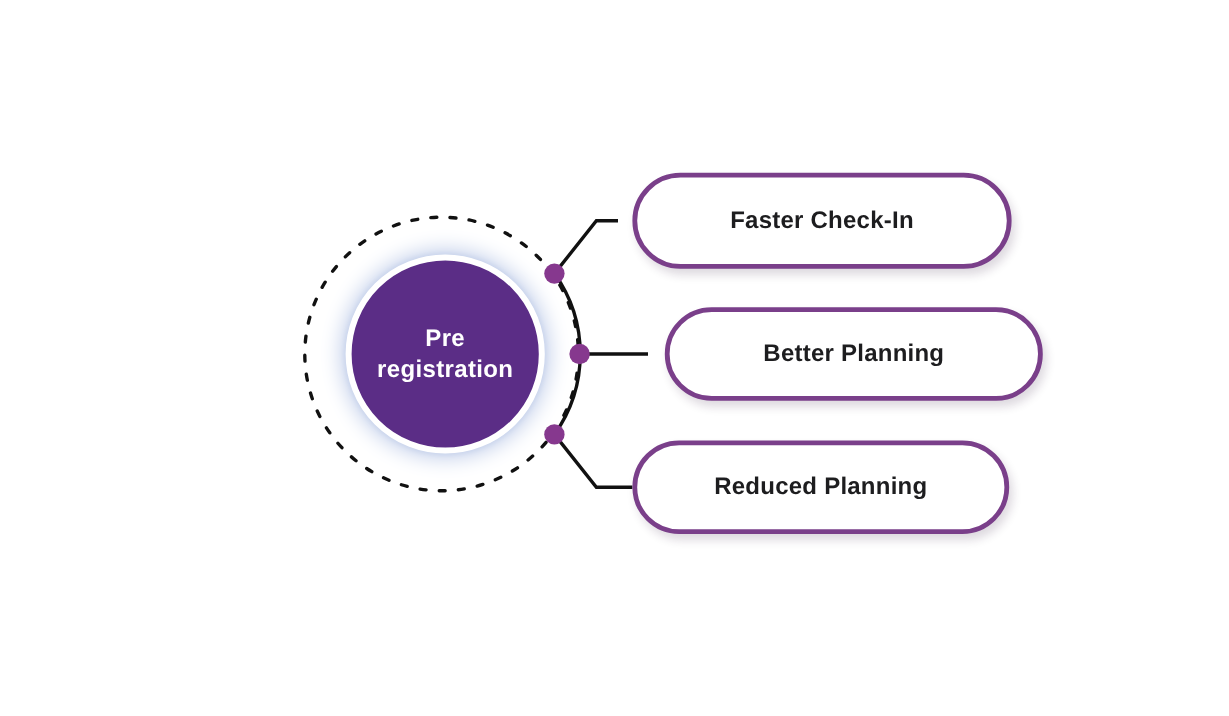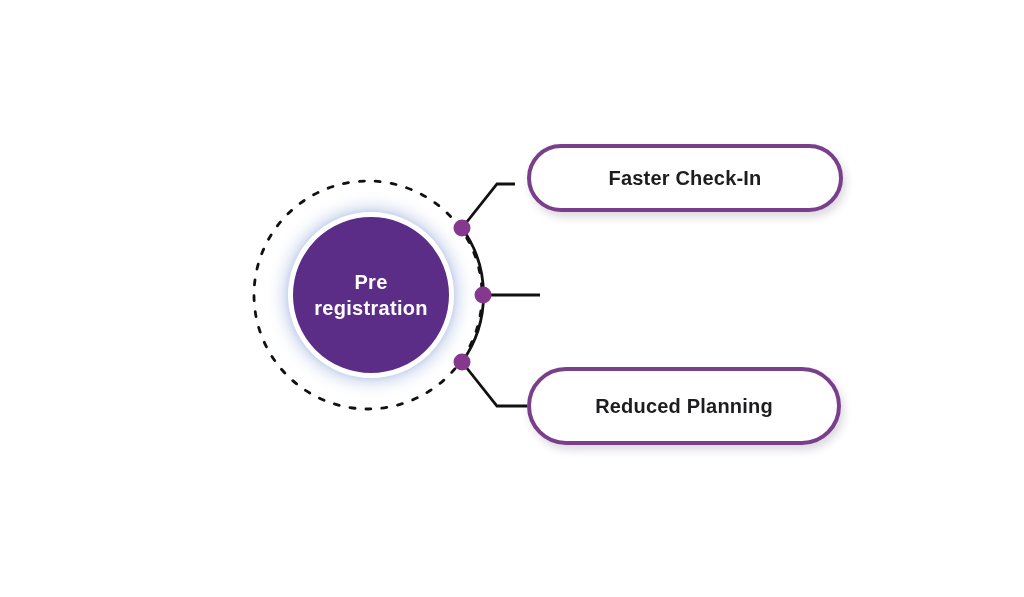--- a/index.html
+++ b/index.html
@@ -57,21 +57,21 @@
     display: flex;
     align-items: center;
     justify-content: center;
   }
   .pill-label {
     color: var(--pill-text, #1d1d1f);
     font-size: 20px;
     font-weight: 600;
     letter-spacing: 0.2px;
   }
-  .pill-1 { left: 527px; top: 144px; width: 316px; height: 68px; }
+  .pill-1 { left: 527px; top: 144px; width: 316px; height: 80px; }
   .pill-2 { left: 554px; top: 256px; width: 315px; height: 78px; }
   .pill-3 { left: 527px; top: 367px; width: 314px; height: 78px; }
 </style>
 </head>
 <body>
 
 <div class="stage">
 
   <svg class="connectors" viewBox="0 0 1024 597" xmlns="http://www.w3.org/2000/svg">
     <circle cx="368" cy="295" r="114" fill="none" stroke-width="2.8" stroke-dasharray="5 11" stroke-linecap="round" stroke="#111111"></circle>
@@ -85,18 +85,21 @@
   </svg>
 
   <div class="hub">
     <div class="hub-label">Pre registration</div>
   </div>
 
   <div class="pill pill-1">
     <span class="pill-label">Faster Check-In</span>
   </div>
 
+  <div class="pill pill-2">
+    <span class="pill-label">Better Planning</span>
+  </div>
 
   <div class="pill pill-3">
     <span class="pill-label">Reduced Planning</span>
   </div>
 
 </div>
 
 </body></html>

